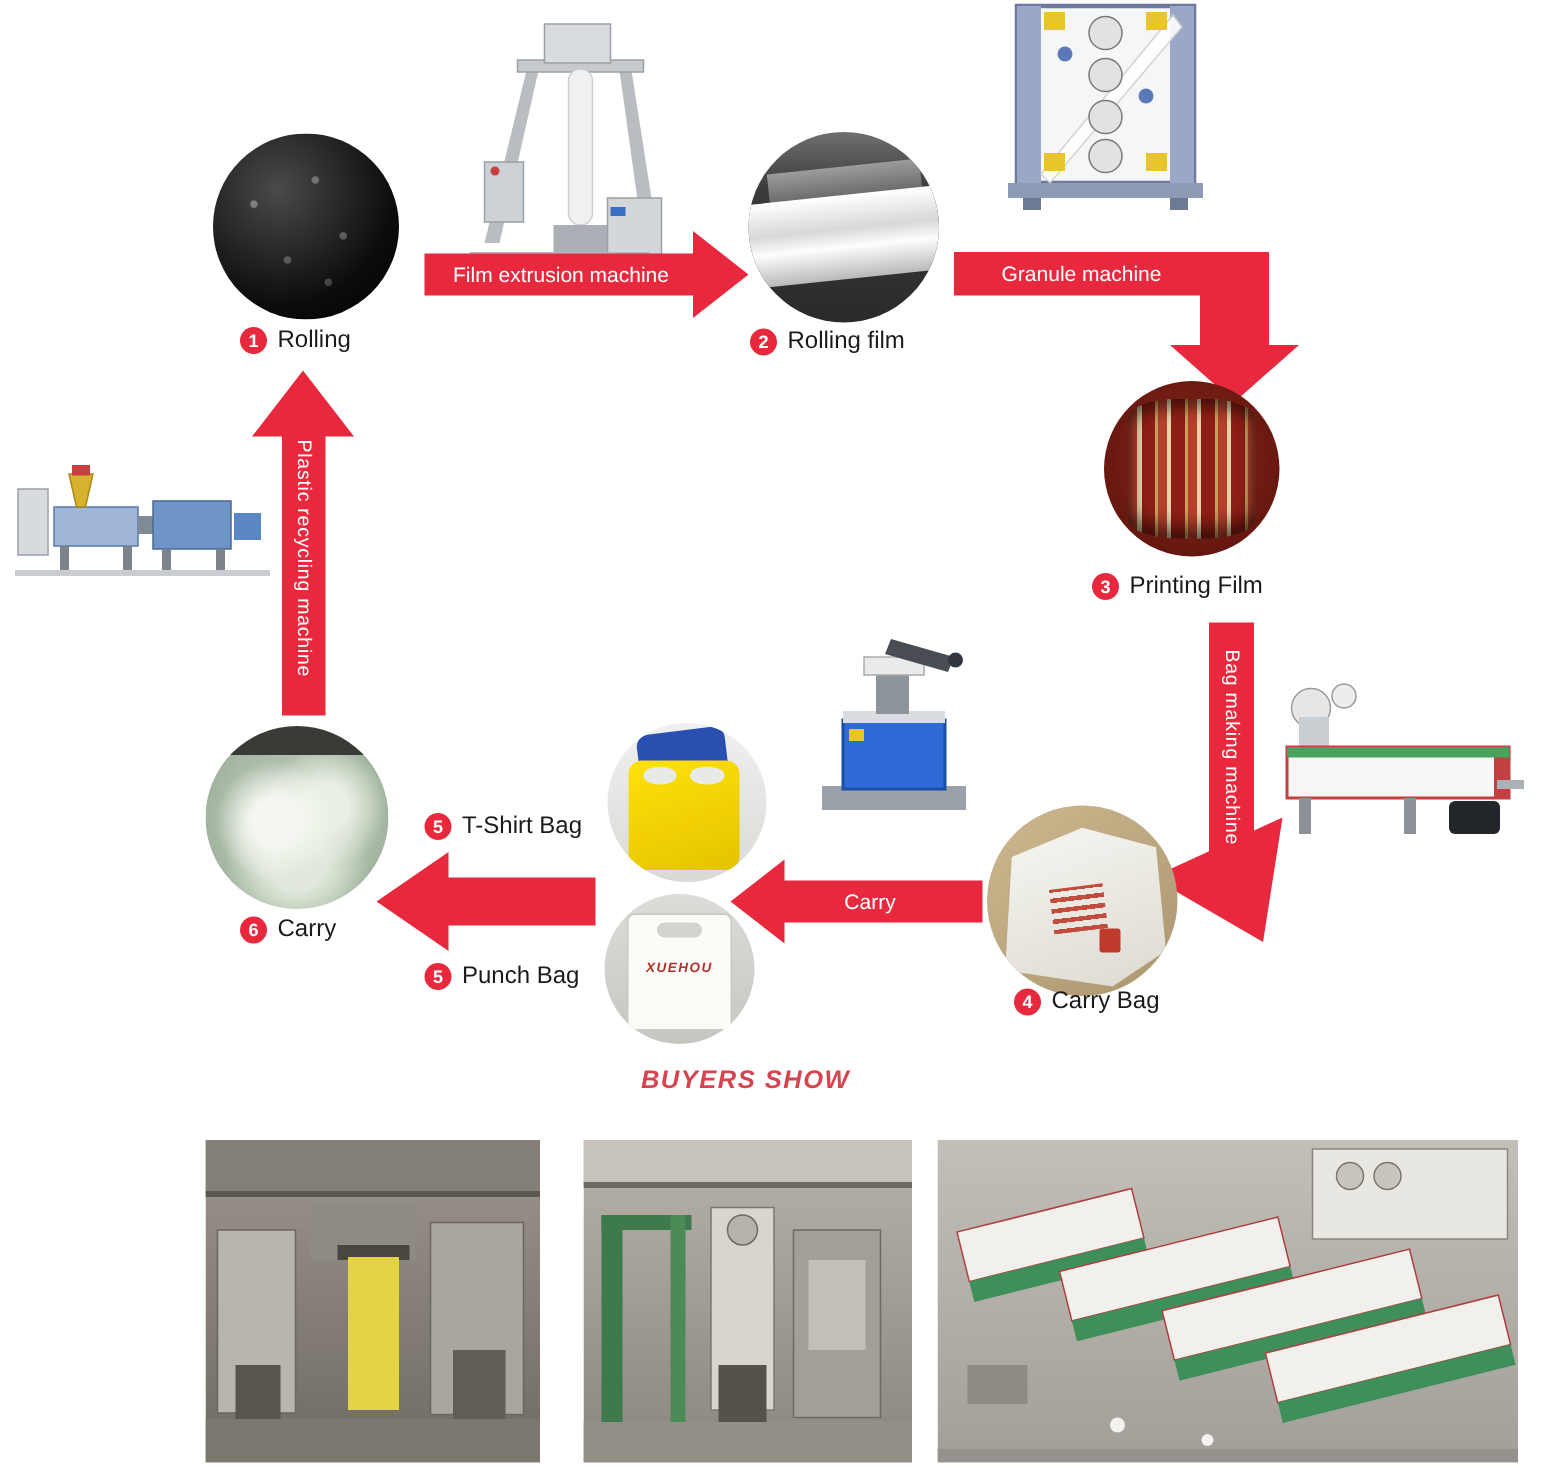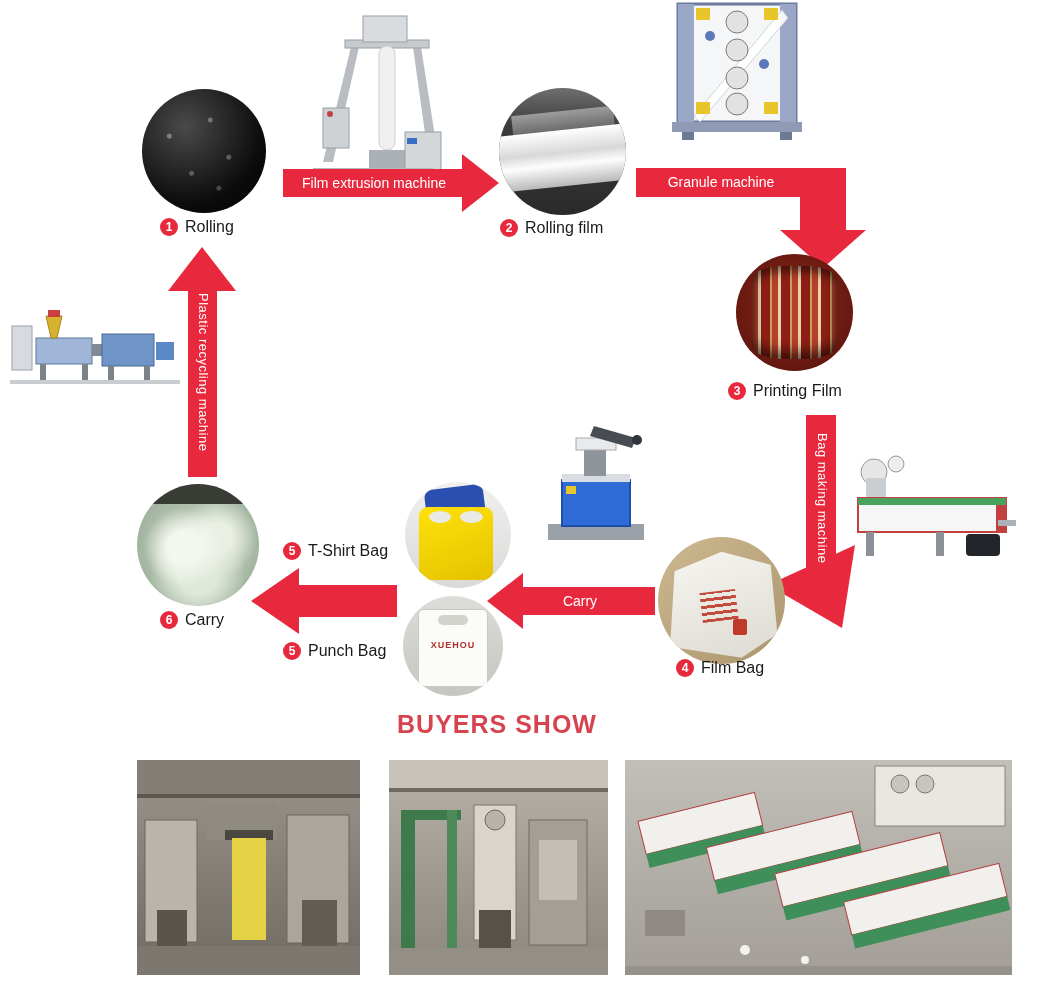--- a/index.html
+++ b/index.html
@@ -71,21 +71,21 @@
     background:
       linear-gradient(to bottom,#383c35 0 16%,rgba(0,0,0,0) 16%),
       radial-gradient(circle at 38% 52%, #f4f7f0 0 16%, transparent 40%),
       radial-gradient(circle at 66% 44%, #e9efe3 0 14%, transparent 38%),
       radial-gradient(circle at 50% 74%, #dfe8da 0 18%, transparent 44%),
       radial-gradient(circle at 50% 52%, #ccd7c7, #93a892 95%);
   }
 
   
   .buyers-title{position:absolute;left:357px;top:710px;width:280px;text-align:center;
-    font-size:25px;font-weight:bold;letter-spacing:1px;color:var(--title-red);z-index:4;}
+    font-size:17px;font-weight:bold;letter-spacing:1px;color:var(--title-red);z-index:4;font-style:italic;}
   .photo{position:absolute;z-index:3;}
   .photo svg{display:block;}
 </style>
 </head>
 <body>
 
 <div class="canvas">
 
   <div class="machine" style="left:293px;top:12px;">
     <svg width="152" height="195" viewBox="0 0 152 195">
@@ -202,21 +202,21 @@
       <div class="flatbag-mark"></div>
       <div class="flatbag-seal"></div>
     </div>
   </div>
 
   <div class="circle-photo tshirtc" style="left:405px;top:482px;width:106px;height:106px;">
     <div class="bag-blue"></div>
     <div class="bag-yellow"></div>
   </div>
 
-  <div class="circle-photo carryc" style="left:403px;top:596px;width:100px;height:100px;">
+  <div class="circle-photo carryc" style="left:403px;top:596px;width:100px;height:100px;font-style:italic;">
     <div class="carrybag">
       <div class="carrybag-text">XUEHOU</div>
     </div>
   </div>
 
   <div class="circle-photo wastec" style="left:137px;top:484px;width:122px;height:122px;"></div>
 
   <div class="step-label" style="left:160px;top:218px;">
     <span class="badge">1</span>
     <span>Rolling</span>
@@ -224,21 +224,21 @@
   <div class="step-label" style="left:500px;top:219px;">
     <span class="badge">2</span>
     <span>Rolling film</span>
   </div>
   <div class="step-label" style="left:728px;top:382px;">
     <span class="badge">3</span>
     <span>Printing Film</span>
   </div>
   <div class="step-label" style="left:676px;top:659px;">
     <span class="badge">4</span>
-    <span>Film Bag</span>
+    <span>Carry Bag</span>
   </div>
   <div class="step-label" style="left:283px;top:542px;">
     <span class="badge">5</span>
     <span>T-Shirt Bag</span>
   </div>
   <div class="step-label" style="left:283px;top:642px;">
     <span class="badge">5</span>
     <span>Punch Bag</span>
   </div>
   <div class="step-label" style="left:160px;top:611px;">

